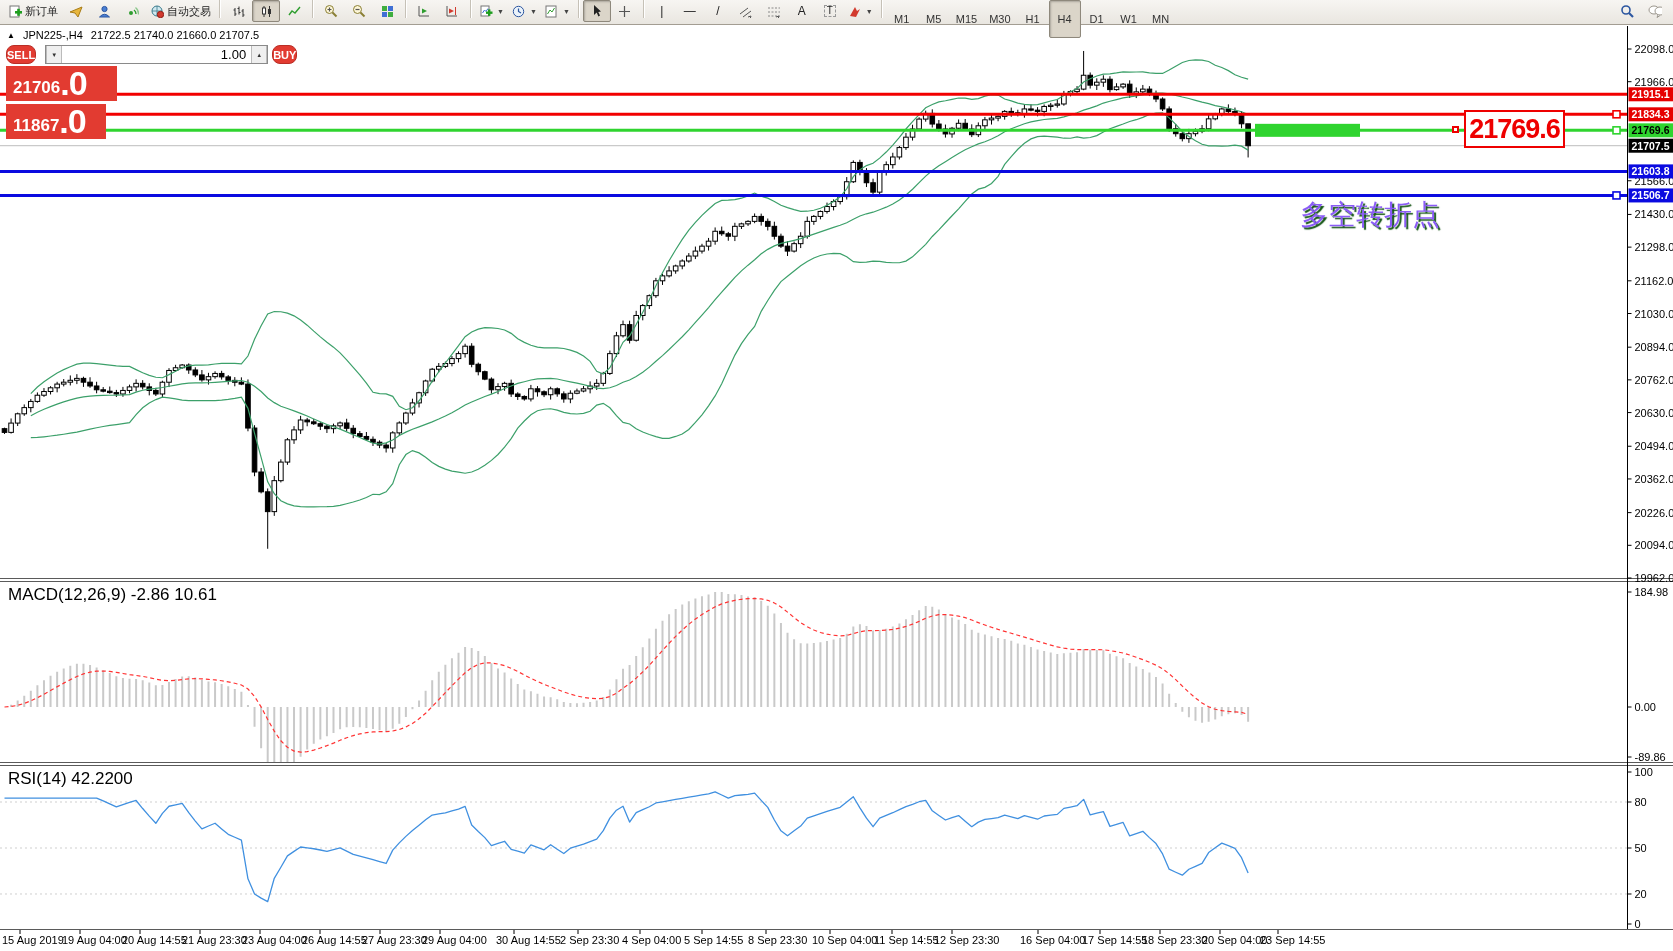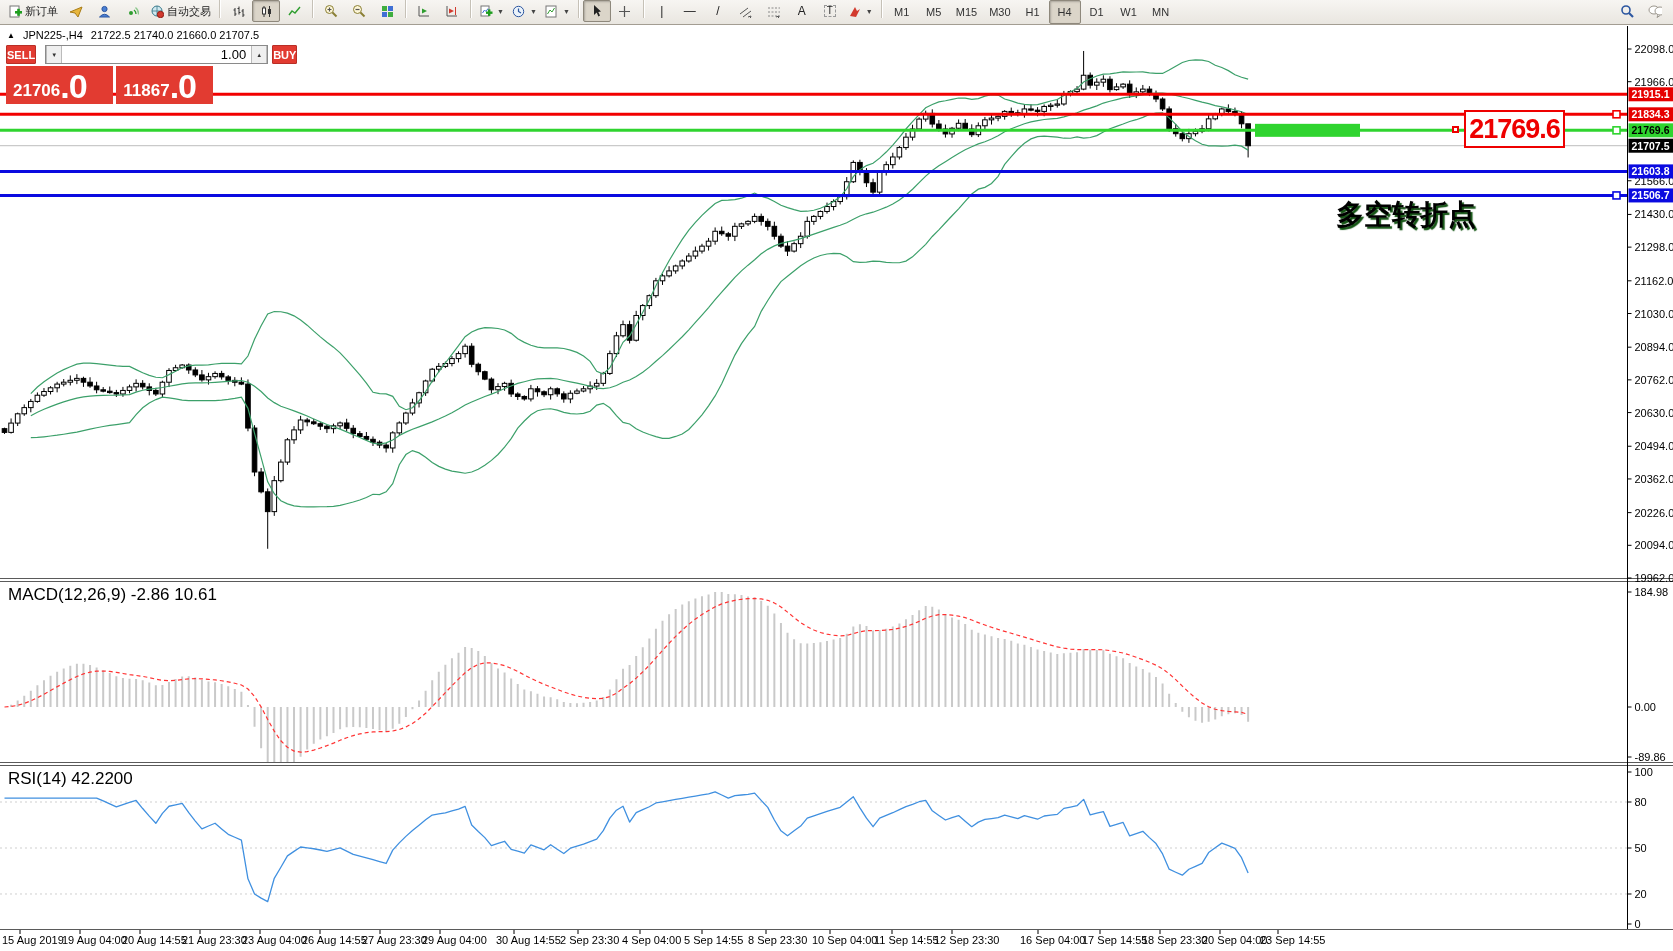--- a/index.html
+++ b/index.html
@@ -9,57 +9,57 @@
   
   #toolbar{position:absolute;left:0;top:0;width:1673px;height:25px;z-index:5;
            background:linear-gradient(#f7f5f2,#e9e6e0);border-bottom:1px solid #a39d92;
            display:flex;align-items:flex-start;padding:0 4px;box-sizing:border-box;font-size:11px;color:#222;}
   .tbtn{height:20px;min-width:20px;display:flex;align-items:center;justify-content:center;gap:3px;
         padding:0 3px;border:1px solid transparent;border-radius:2px;background:transparent;cursor:default;}
   .tbtn.active{background:#dbd5c9;border:1px solid #8e887c;box-shadow:inset 1px 1px 2px rgba(0,0,0,.22);}
   .tbtn .lbl{white-space:nowrap;}
   .sep{width:1px;height:18px;background:#c6c1b7;margin:0 4px;box-shadow:1px 0 0 #fff;}
   .drop{font-size:7px;color:#444;margin-left:1px;}
-  .tf{font-size:11px;color:#333;padding:1px 5px;}
+  .tf{font-size:11px;color:#333;padding:8px 5px;}
   .icon{display:inline-flex;width:14px;height:14px;align-items:center;justify-content:center;}
   .glyph{font-size:12px;line-height:1;}
   #tb-right{margin-left:auto;display:flex;align-items:center;}
   
   #symbol-bar{position:absolute;left:7px;top:29px;z-index:4;font-size:11px;color:#000;display:flex;gap:8px;align-items:center;}
   #symbol-bar .tri{font-size:8px;}
   
   #trade-panel{position:absolute;left:6px;top:45px;z-index:4;width:207px;}
   .tp-row1{display:flex;align-items:stretch;height:19px;}
-  .tp-btn{background:#e23b31;color:#fff;border:1px solid #b92e26;border-radius:1px;
+  .tp-btn{background:#e23b31;color:#fff;border:1px solid #b92e26;border-radius:8px;
           font-size:11px;font-weight:bold;font-family:inherit;padding:0;}
   .tp-btn.sell{width:42px;margin-right:9px;}
   .tp-btn.buy{width:44px;margin-left:4px;}
   .tp-vol{display:flex;flex:1;border:1px solid #8a8a8a;background:#fff;}
   .tp-spin{width:16px;background:#efefef;border:none;border-left:1px solid #bbb;border-right:1px solid #bbb;
            font-size:6px;color:#333;padding:0;}
   .tp-vol-input{flex:1;border:none;outline:none;text-align:right;font-size:13px;padding:0 5px 0 8px;
                 font-family:inherit;color:#000;min-width:0;}
-  .tp-row2{display:flex;gap:3px;margin-top:2px;height:38px;}
+  .tp-row2{display:flex;gap:3px;margin-top:2px;height:38px;flex-direction:column;}
   .tp-price{background:#e23b31;color:#fff;display:flex;align-items:flex-end;padding:0 4px 1px 7px;}
   .tp-price.sell{width:100px;}
   .tp-price.buy{width:89px;}
   .tp-pm{font-size:17px;font-weight:bold;line-height:1;margin-bottom:4px;}
   .tp-pf{font-size:34px;font-weight:bold;line-height:1;letter-spacing:-1px;}
   
   .pane-label{position:absolute;left:8px;z-index:4;font-size:17px;color:#000;}
   #macd-label{top:585px;}
   #rsi-label{top:769px;}
   
   #price-flag{position:absolute;left:1464px;top:110px;width:97px;height:34px;z-index:4;
               border:2px solid #ee0000;background:#fff;color:#ee0000;font-size:27px;font-weight:bold;
               display:flex;align-items:center;justify-content:center;letter-spacing:-1px;}
   #flag-anchor{position:absolute;left:1452px;top:126px;width:7px;height:7px;z-index:4;
                background:#fff;border:2px solid #ee0000;box-sizing:border-box;}
-  #cn-note{position:absolute;left:1300px;top:196px;z-index:4;font-size:28px;font-weight:bold;
-           color:#000000;text-shadow:2px 2px 1px #135413;white-space:nowrap;margin-left:36px;}
+  #cn-note{position:absolute;left:1300px;top:196px;z-index:4;font-size:28px;font-weight:normal;
+           color:#8b5cf6;text-shadow:2px 2px 1px #135413;white-space:nowrap;}
 </style>
 </head>
 <body>
 
 <div id="app">
 
   <svg id="chart-svg" xmlns="http://www.w3.org/2000/svg" viewBox="0 0 1673 951">
       <defs>
         <clipPath id="clipMain">
           <rect x="0" y="26" width="1627.5" height="552"></rect>

